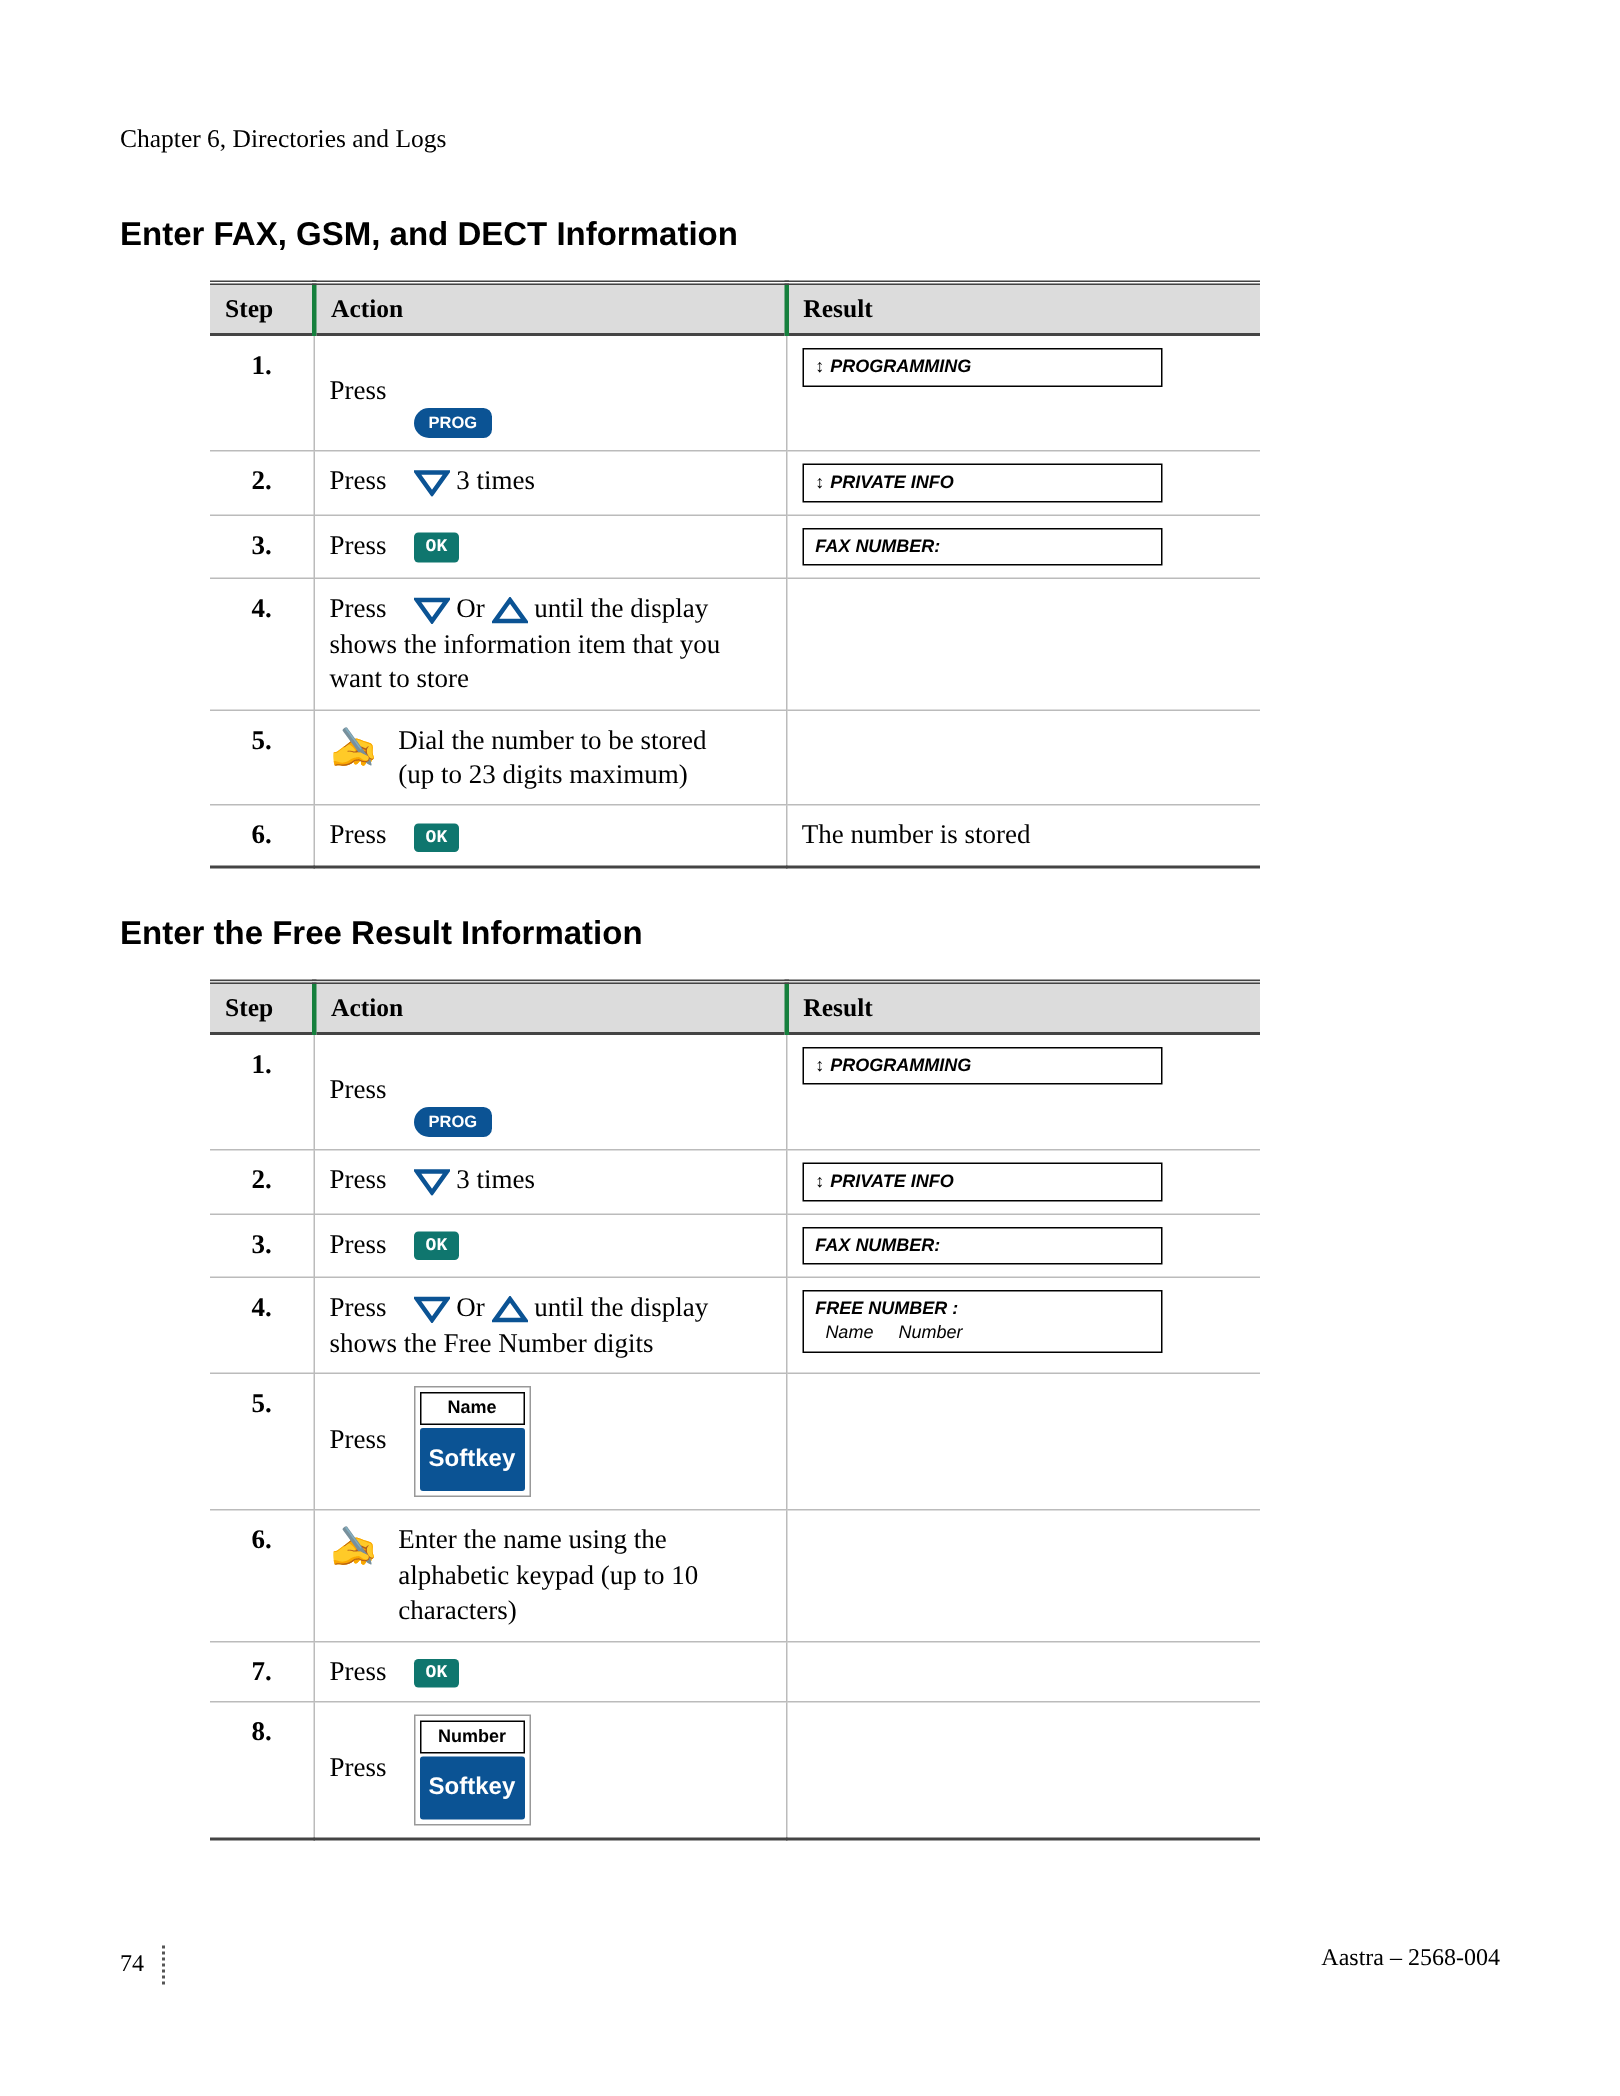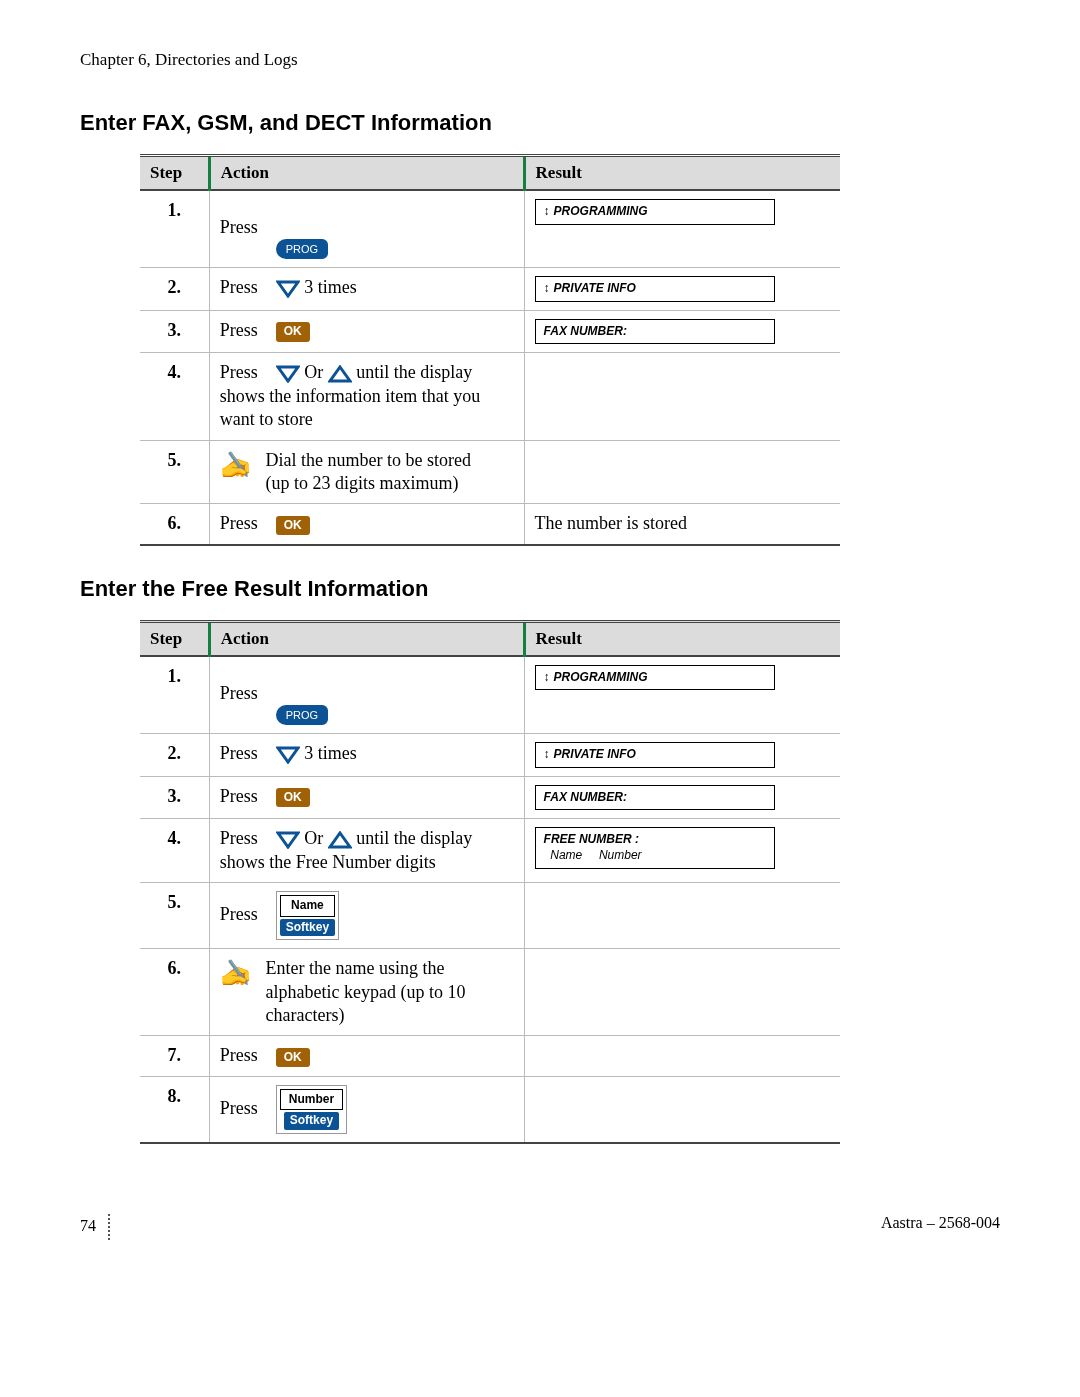--- a/index.html
+++ b/index.html
@@ -8,20 +8,21 @@
     color: #000;
     background: #fff;
     margin: 0;
     padding: 50px 80px 40px 80px;
     width: 1080px;
     box-sizing: border-box;
   }
   .chapter-header {
     font-size: 17px;
     margin-bottom: 40px;
+    margin-top: 33px;
   }
   h2 {
     font-family: Arial, Helvetica, sans-serif;
     font-weight: bold;
     font-size: 22px;
     margin: 30px 0 18px 0;
   }
   table.steps {
     border-collapse: collapse;
     width: 700px;
@@ -53,34 +54,34 @@
   .step-num { font-weight: bold; width: 50px; text-align: center; }
   .action-col { width: 300px; }
   .result-col { width: 300px; }
 
   
   .btn-blue {
     display: inline-block;
     background: #0b5394;
     color: #fff;
     font-family: Arial, sans-serif;
-    font-weight: normal;
+    font-weight: bold;
     font-size: 11px;
     padding: 3px 10px;
     border-radius: 8px;
     border-top-left-radius: 14px;
     border-bottom-left-radius: 14px;
     vertical-align: middle;
     margin-top: 40px;
   }
   .btn-ok {
     display: inline-block;
-    background: #a16207;
+    background: #0f766e;
     color: #fff;
-    font-family: Liberation Sans, sans-serif;
+    font-family: Liberation Mono, monospace;
     font-weight: bold;
     font-size: 12px;
     padding: 2px 8px;
     border-radius: 3px;
     vertical-align: middle;
   }
 
   .tri-down, .tri-up {
     display: inline-block;
     vertical-align: middle;
@@ -116,23 +117,23 @@
     font-weight: bold;
     padding: 2px 8px;
     background: #fff;
     margin-bottom: 2px;
   }
   .softkey-group .softkey-btn {
     display: block;
     background: #0b5394;
     color: #fff;
     font-family: Arial, sans-serif;
-    font-size: 12px;
-    font-weight: bold;
-    padding: 1px 6px;
+    font-size: 16px;
+    font-weight: bold;
+    padding: 11px 6px;
     border-radius: 2px;
     margin: 0 auto;
     width: fit-content;
   }
   .hand-icon {
     font-size: 26px;
     display: inline-block;
     transform: scaleX(-1);
   }
   .footer {

